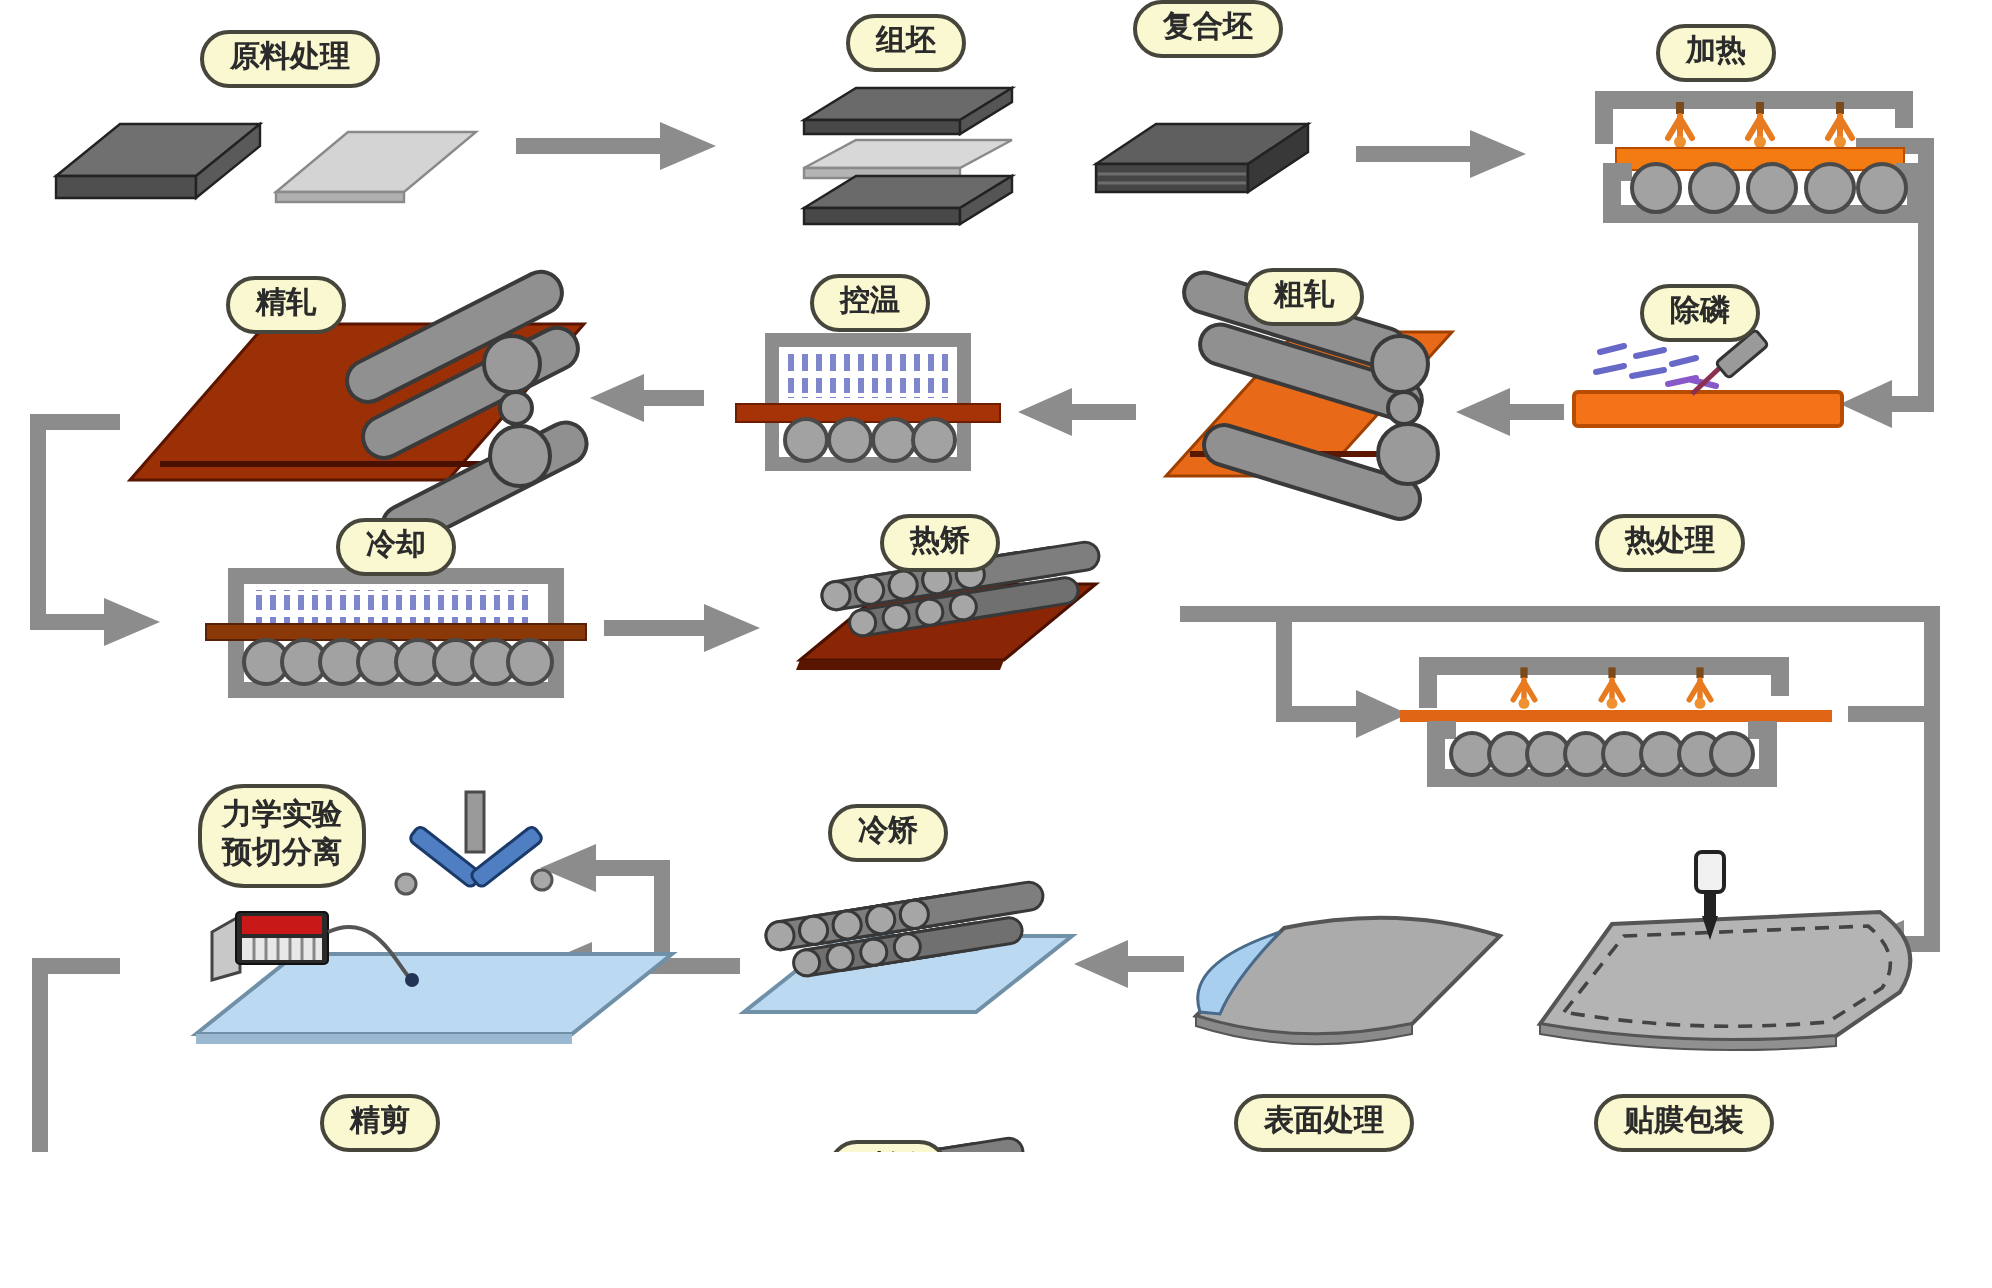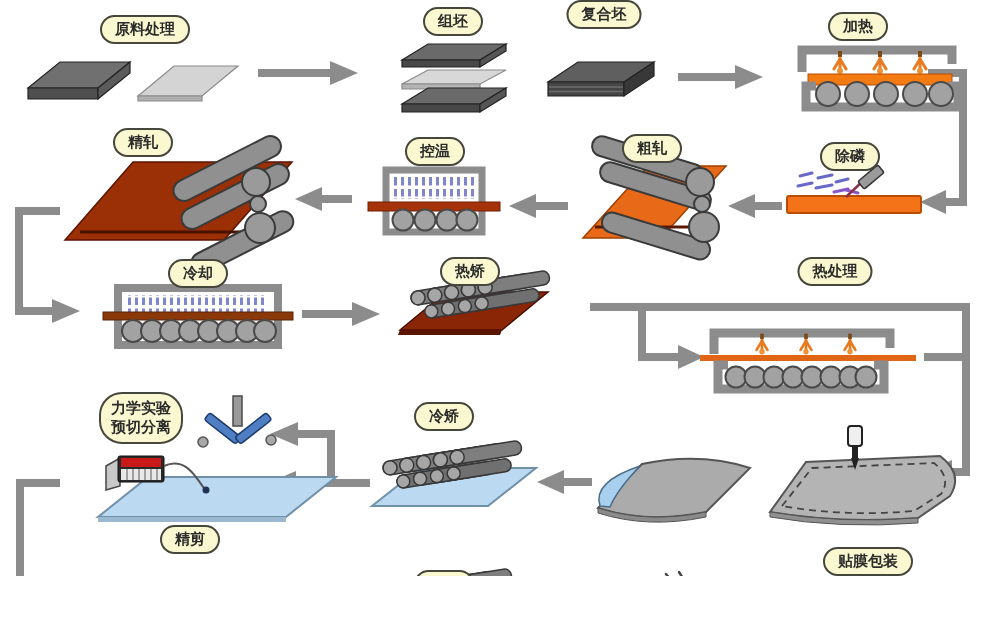--- a/index.html
+++ b/index.html
@@ -325,32 +325,33 @@
       <rect x="826" y="600" width="9" height="30" fill="#6a2a12" stroke="#3a1000"></rect>
       <polygon points="944,592 953,586 953,614 944,621" fill="#5a2410"></polygon>
     </g>
   </svg>
 
   <div class="pill" style="left:145px;top:15px">原料处理</div>
   <div class="pill" style="left:453px;top:7px">组坯</div>
   <div class="pill" style="left:604px;top:0">复合坯</div>
   <div class="pill" style="left:858px;top:12px">加热</div>
 
-  <div class="pill" style="left:143px;top:128px">精轧</div>
+  <div class="pill" style="left:143px;top:138px">精轧</div>
   <div class="pill" style="left:435px;top:137px">控温</div>
   <div class="pill" style="left:652px;top:134px">粗轧</div>
   <div class="pill" style="left:850px;top:142px">除磷</div>
 
   <div class="pill" style="left:198px;top:259px">冷却</div>
   <div class="pill" style="left:470px;top:257px">热矫</div>
   <div class="pill" style="left:835px;top:257px">热处理</div>
 
   <div class="pill mech" style="left:141px;top:392px">
     <div>力学实验</div>
     <div>预切分离</div>
   </div>
   <div class="pill" style="left:444px;top:402px">冷矫</div>
 
-  <div class="pill" style="left:190px;top:525px">精剪</div>
+  <div class="pill" style="left:190px;top:547px">精剪</div>
   <div class="pill" style="left:444px;top:570px">精矫</div>
-  <div class="pill" style="left:868px;top:547px">贴膜包装</div>
+  <div class="pill" style="left:662px;top:547px">表面处理</div>
+  <div class="pill" style="left:842px;top:547px">贴膜包装</div>
 
 </div>
 
 </body></html>

